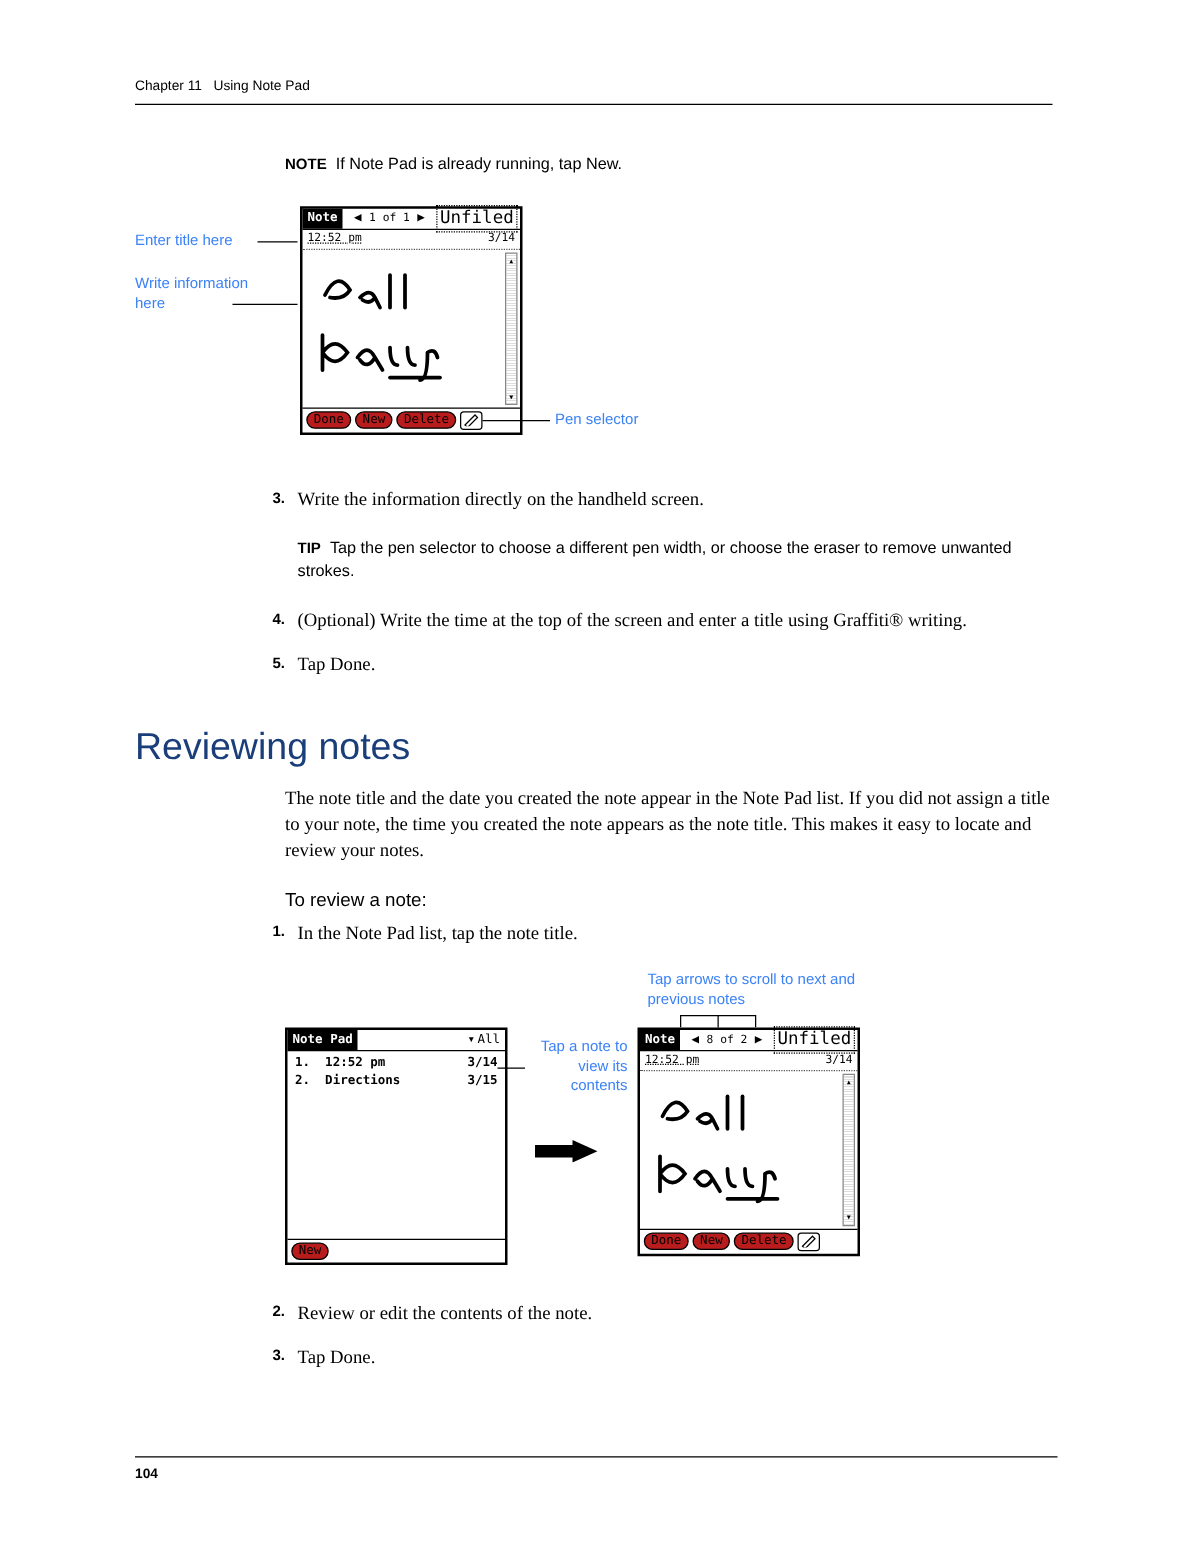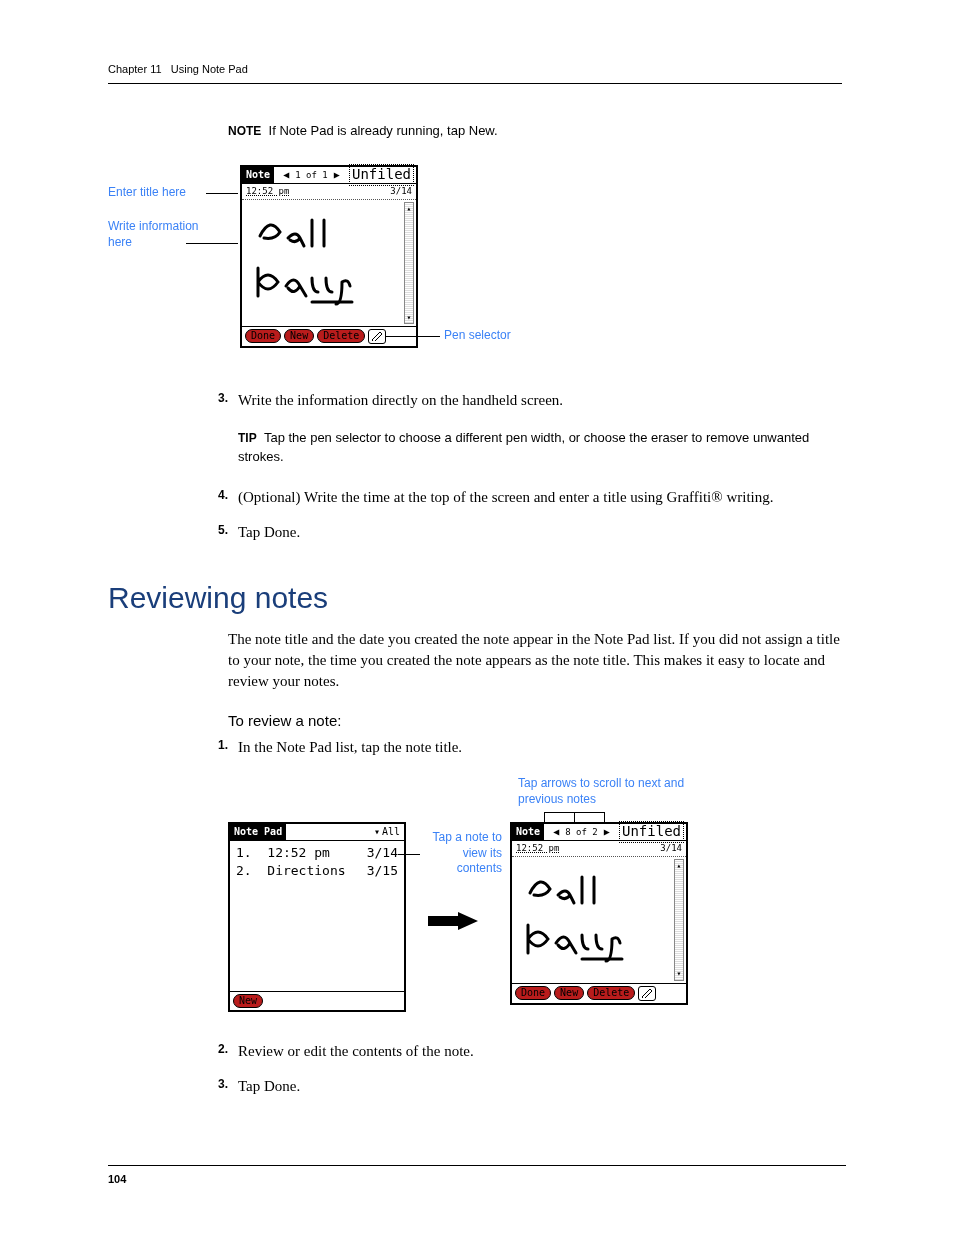--- a/index.html
+++ b/index.html
@@ -198,21 +198,22 @@
     margin-left: auto;
     margin-right: 4px;
     font-size: 10px;
     display: flex;
     align-items: center;
     gap: 2px;
   }
   .palm-listbody {
     height: 144px;
     padding: 3px 6px;
-    font-size: 13px;
+    font-size: 10px;
+    font-weight: bold;
   }
   .palm-listbody .row {
     display: flex;
     justify-content: space-between;
     line-height: 1.4;
   }
 
   .big-arrow {
     position: absolute;
     width: 50px;

